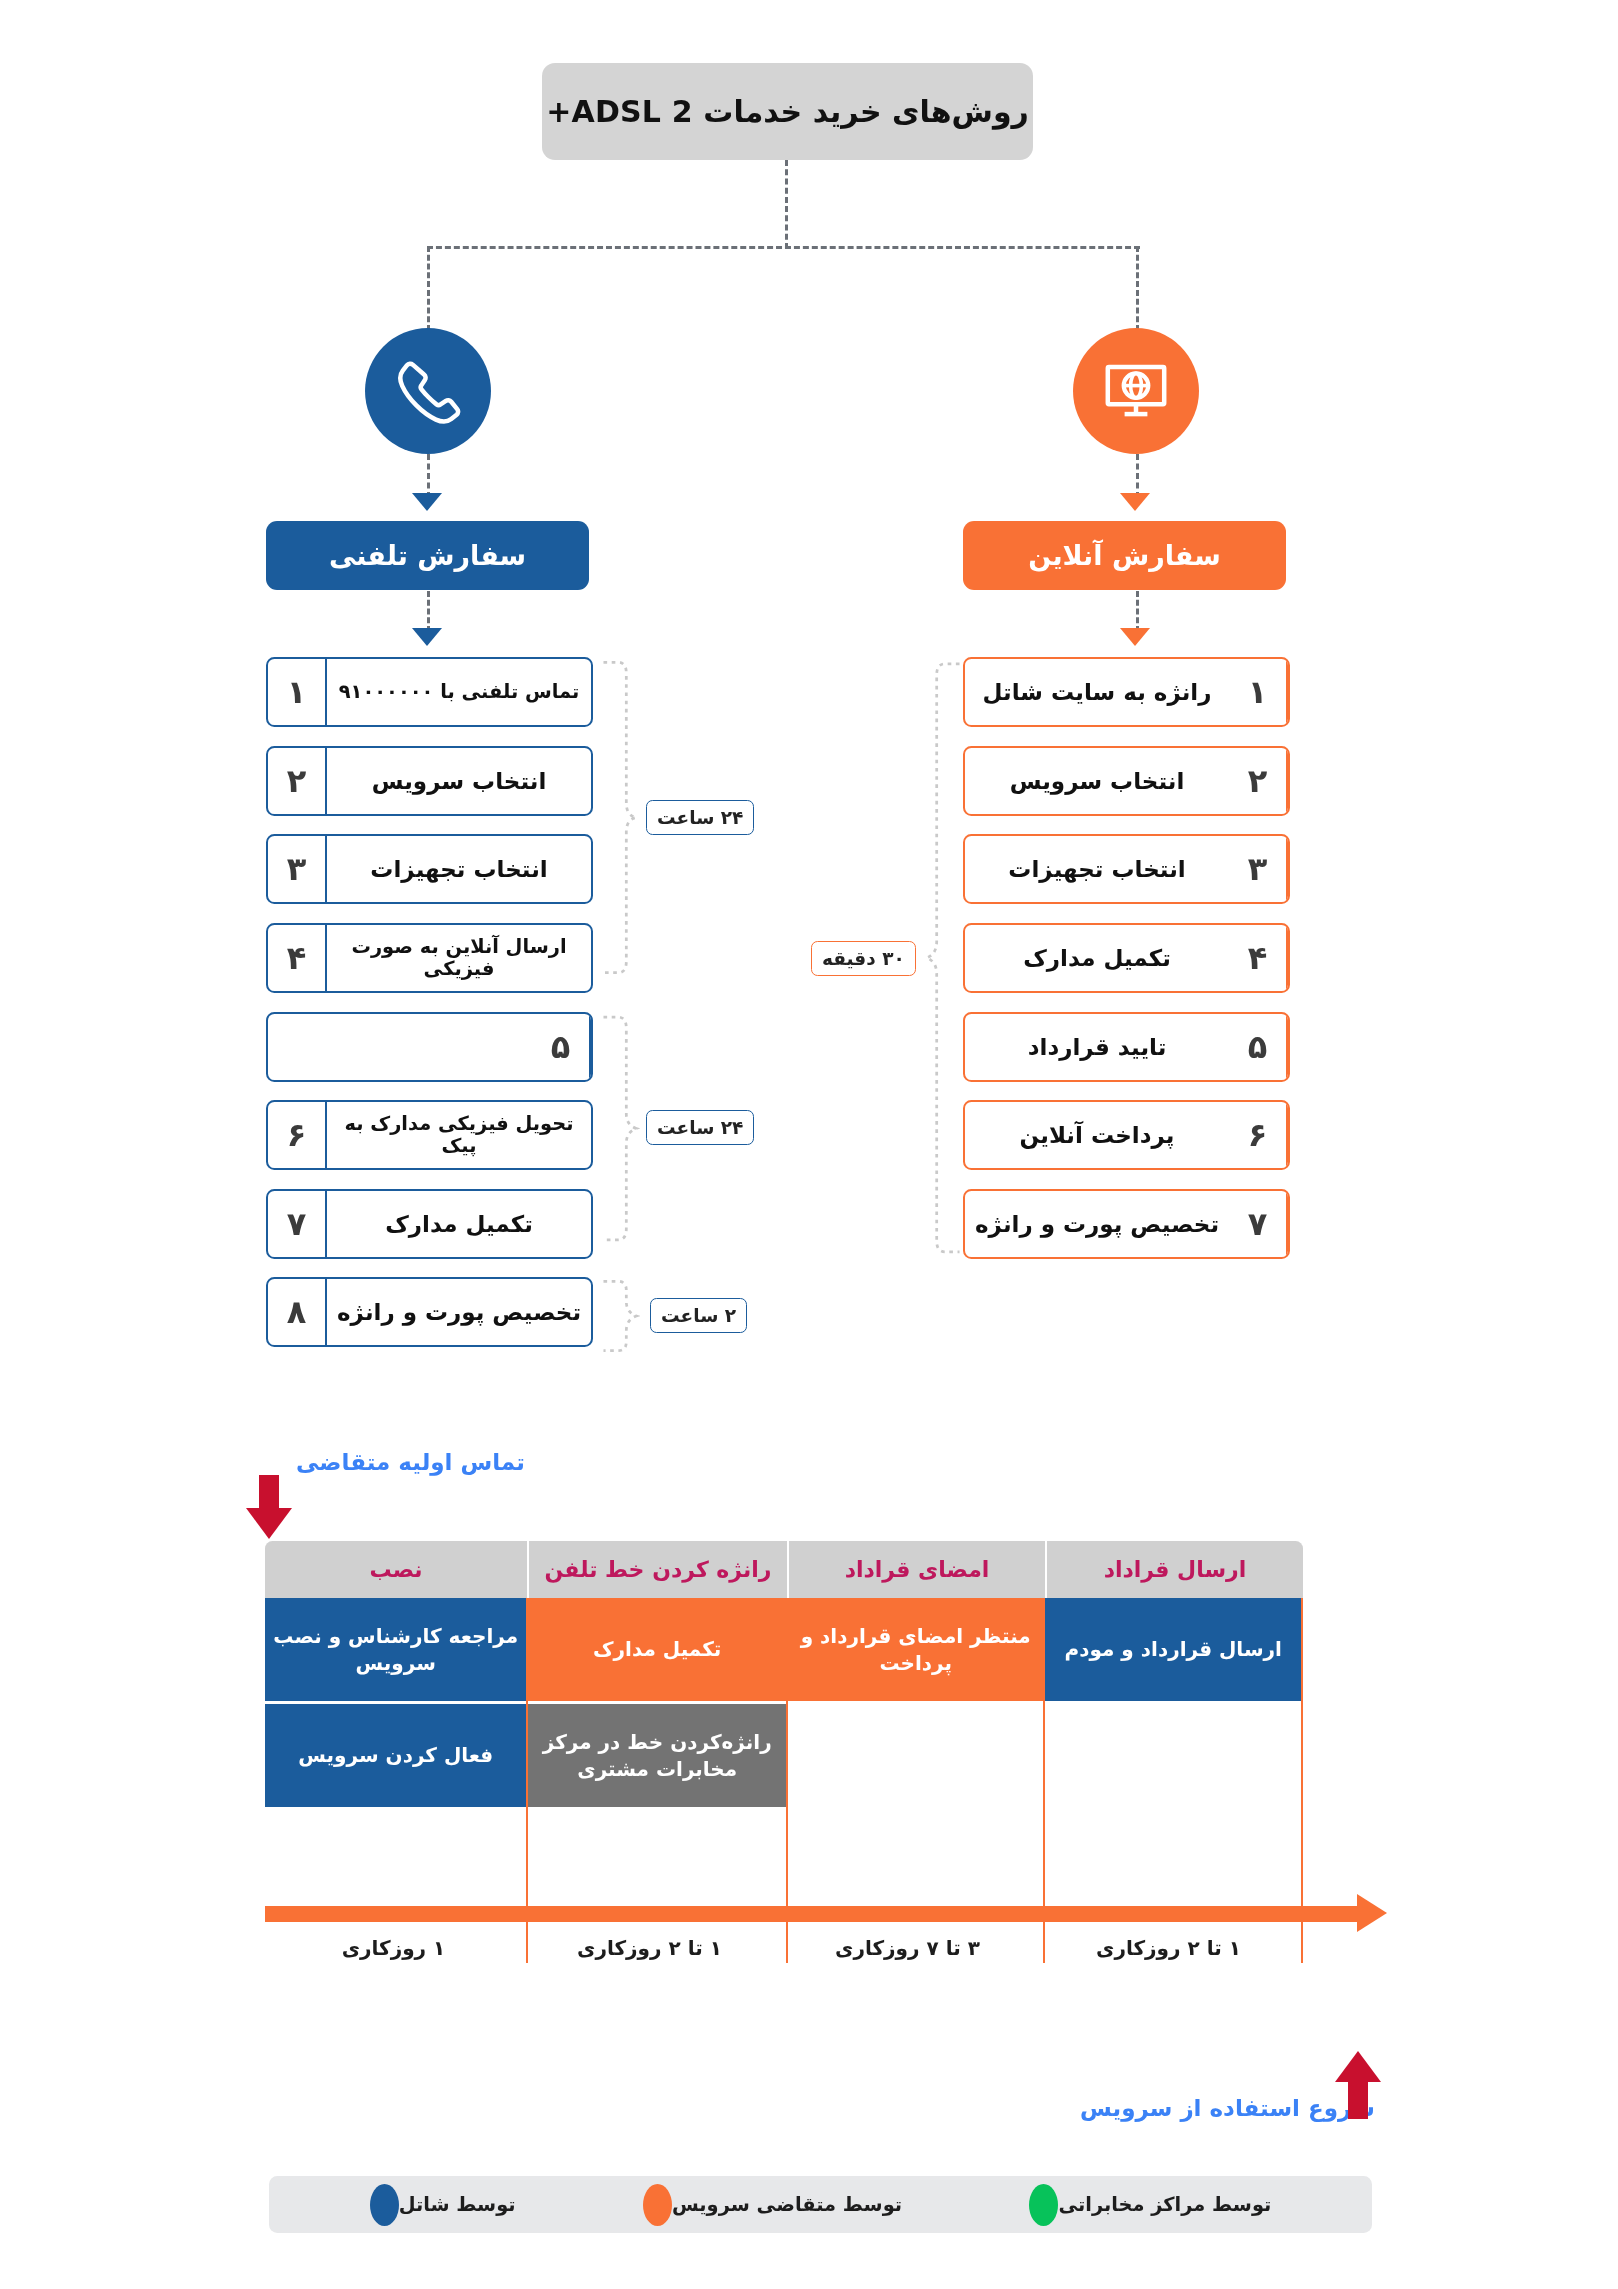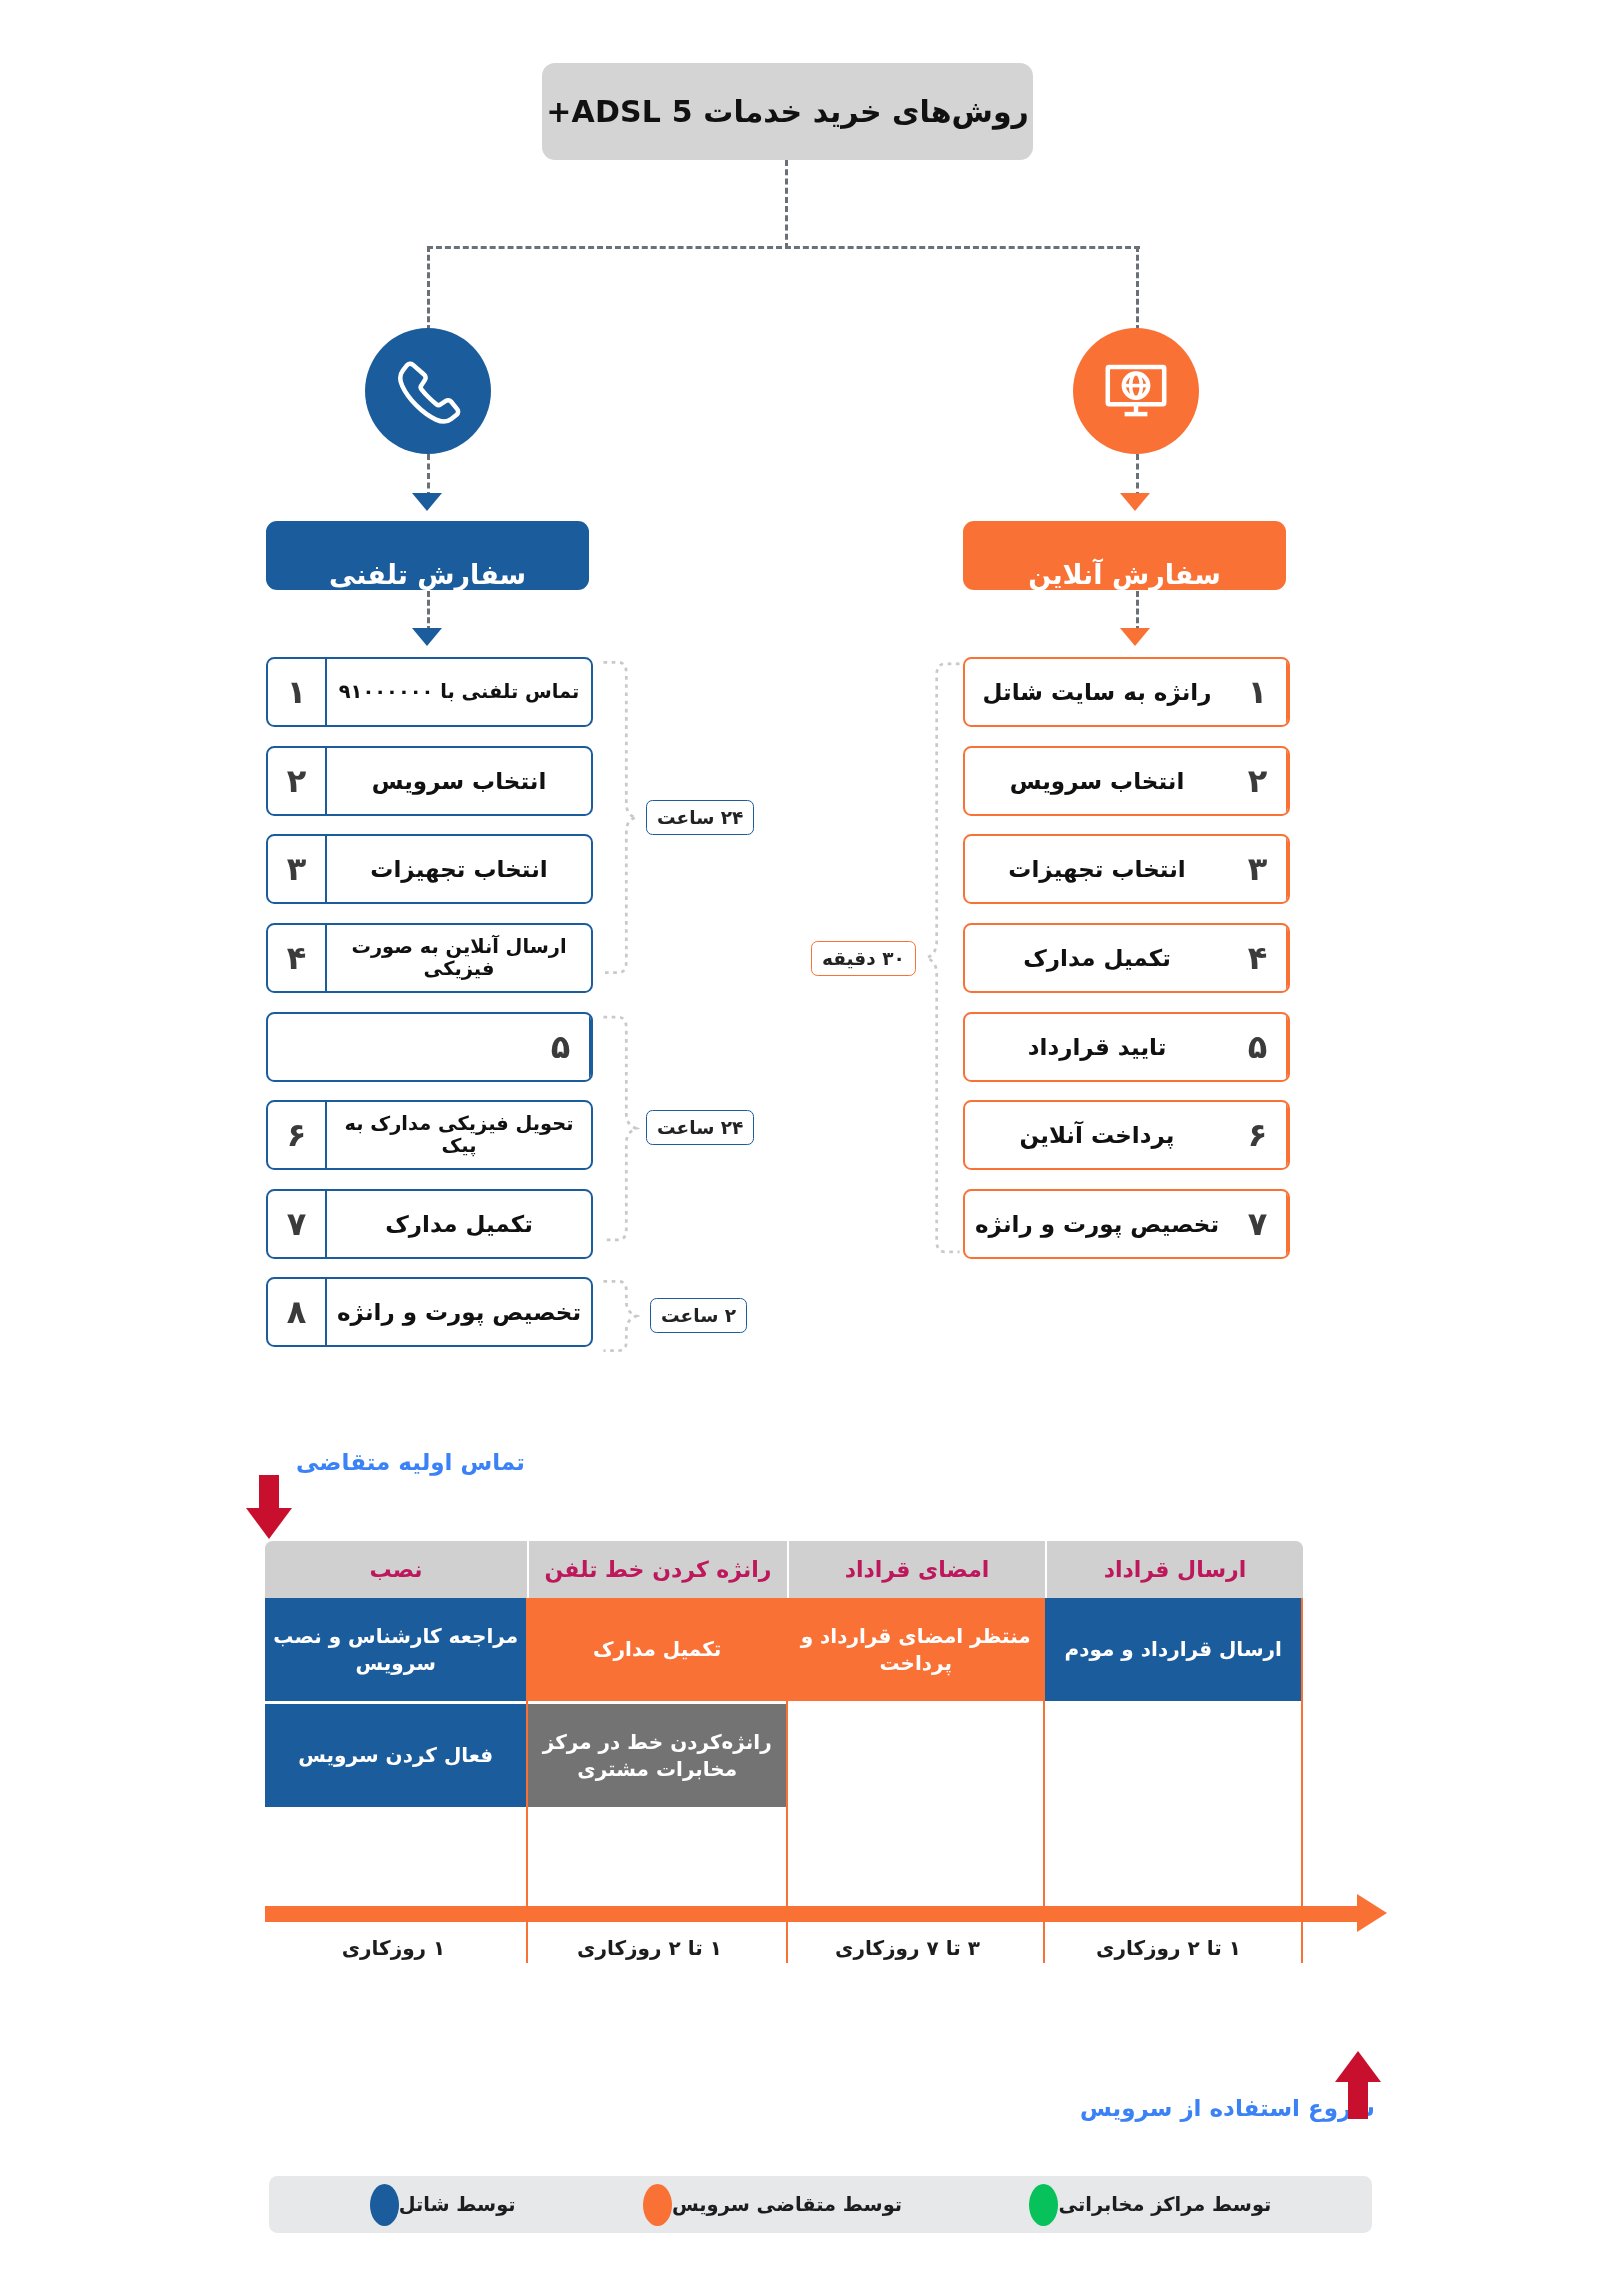--- a/index.html
+++ b/index.html
@@ -30,21 +30,21 @@
   .circ{
     position:absolute;width:126px;height:126px;border-radius:50%;
     display:flex;align-items:center;justify-content:center;
   }
   .circ.blue{background:#1b5c9c;}
   .circ.orange{background:#f97135;}
 
   
   .chan{
     position:absolute;height:69px;border-radius:11px;
-    display:flex;align-items:flex-end;justify-content:center;
+    display:flex;align-items:center;justify-content:center;
     color:#fff;font-size:27px;font-weight:bold;
   }
   .chan.blue{background:#1b5c9c;}
   .chan.orange{background:#f97135;}
 
   
   .step{
     position:absolute;height:66px;border:2.3px solid #1b5c9c;border-radius:8.3px;
     background:#fff;display:flex;align-items:stretch;overflow:hidden;
   }
@@ -123,21 +123,21 @@
   }
   .lg{display:flex;align-items:center;}
   .lg .dot{width:29px;height:42px;border-radius:50%;}
   .lg .lbl{font-size:19.4px;font-weight:bold;color:#1d1d1d;white-space:nowrap;}
 </style>
 </head>
 <body>
 
 <div class="stage">
 
-  <div class="title-box">روش‌های خرید خدمات ADSL 5+</div>
+  <div class="title-box">روش‌های خرید خدمات ADSL 2+</div>
 
   <div class="dash-v" style="left:785px;top:160px;height:89px;"></div>
   <div class="dash-h" style="left:427px;top:246px;width:713px;"></div>
   <div class="dash-v" style="left:427px;top:246px;height:85px;"></div>
   <div class="dash-v" style="left:1136px;top:246px;height:85px;"></div>
 
   <div class="circ blue" style="left:365px;top:328px;">
     <svg width="68" height="68" viewBox="0 0 24 24">
       <path d="M6.6 2.7c-.6-.5-1.5-.4-2 .2L3.1 4.8C2 6.2 2 8.2 2.9 10.2c1 2.2 2.7 4.6 5 6.9s4.7 4 6.9 5c2 .9 4 .9 5.4-.2l1.9-1.5c.6-.5.7-1.4.2-2l-2.1-2.6c-.5-.6-1.3-.7-1.9-.3l-2 1.3c-.4.3-.9.2-1.3-.1-.9-.7-1.9-1.6-2.8-2.5s-1.8-1.9-2.5-2.8c-.3-.4-.4-.9-.1-1.3l1.3-2c.4-.6.3-1.4-.3-1.9L6.6 2.7z" fill="none" stroke="#ffffff" stroke-width="1.6" stroke-linejoin="round"></path>
     </svg>

